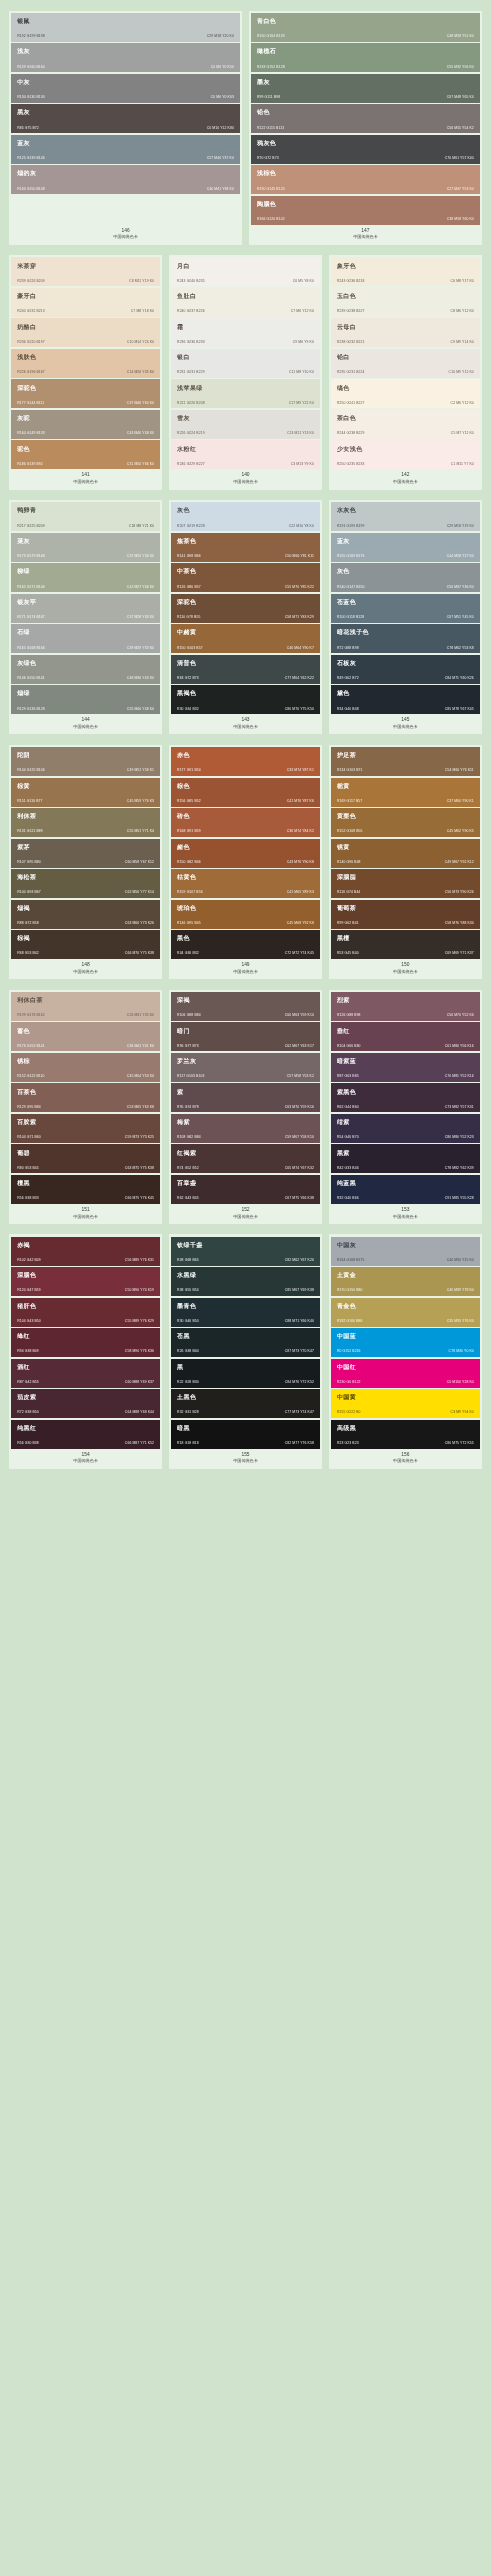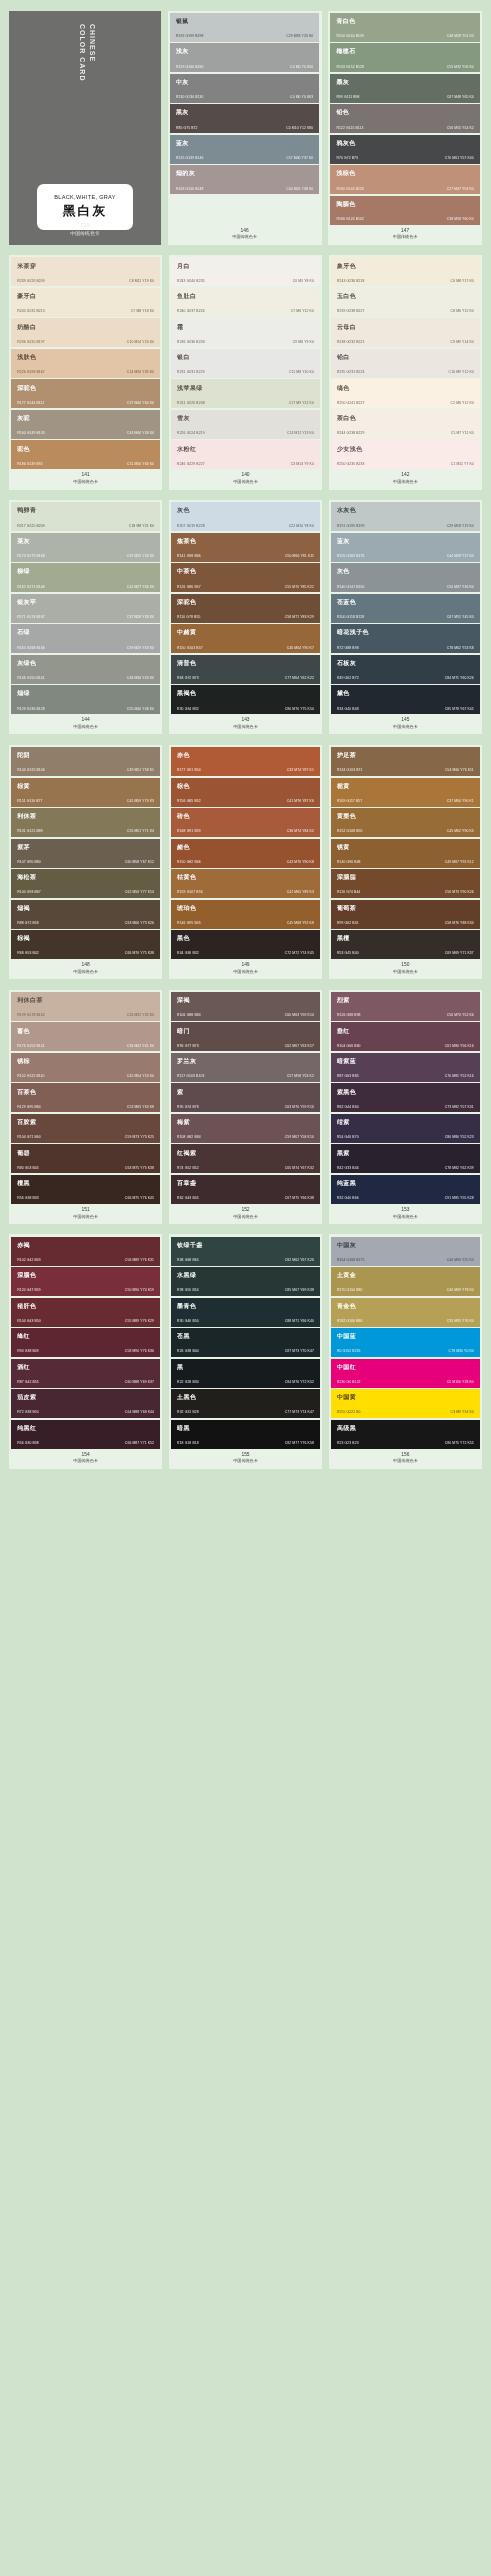--- a/index.html
+++ b/index.html
@@ -91,31 +91,20 @@
   }
   .card-foot .num { font-size:4.9px; line-height:6.7px; }
   .card-foot .cn  { font-size:4.1px; line-height:6.7px; }
 </style>
 </head>
 <body>
 
 <div class="sheet">
 
   <div class="row">
-    <div class="cover">
-      <div class="cover-vert">CHINESE<br>COLOR CARD</div>
-      <div class="cover-badge">
-        <div class="en">BLACK,WHITE,  GRAY</div>
-        <div class="cn">黑白灰</div>
-      </div>
-      <div class="cover-foot">
-        <div class="num">139</div>
-        <div class="cn">中国传统色卡</div>
-      </div>
-    </div>
     <div class="card">
         <div class="swatches">
           <div class="sw" style="background: rgb(192, 199, 198); color: rgb(58, 58, 58);">
             <div class="name">银鼠</div>
             <div class="codes">
               <span>R192 G199 B198</span>
               <span>C29 M18 Y20 K0</span>
             </div>
           </div>
           <div class="sw" style="background: rgb(159, 160, 160); color: rgb(255, 255, 255);">

